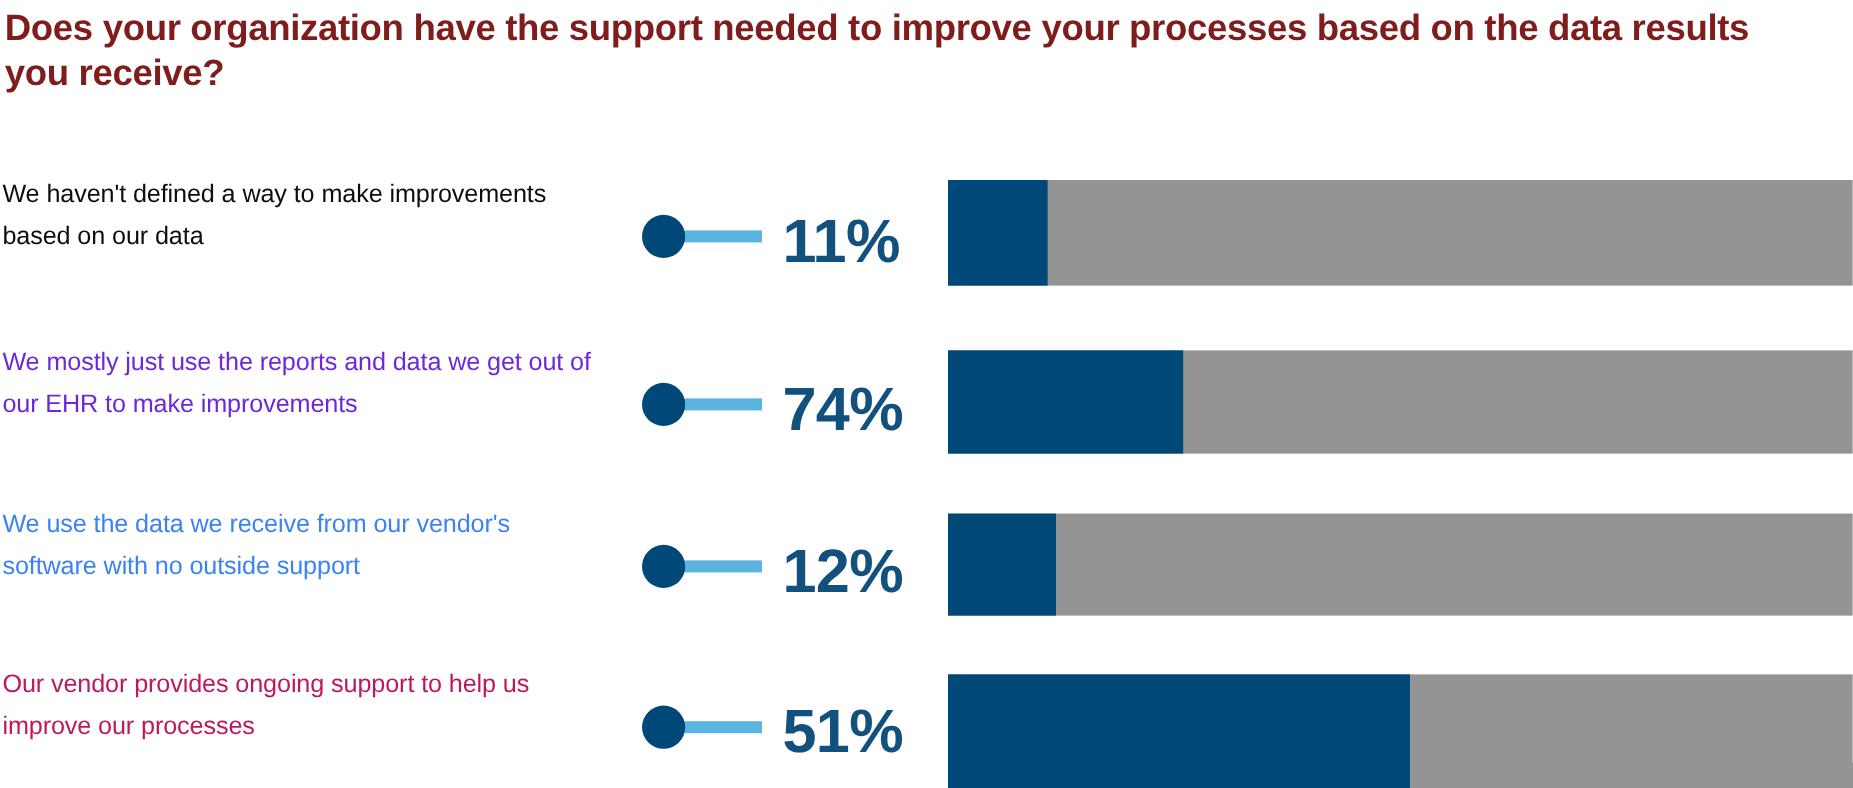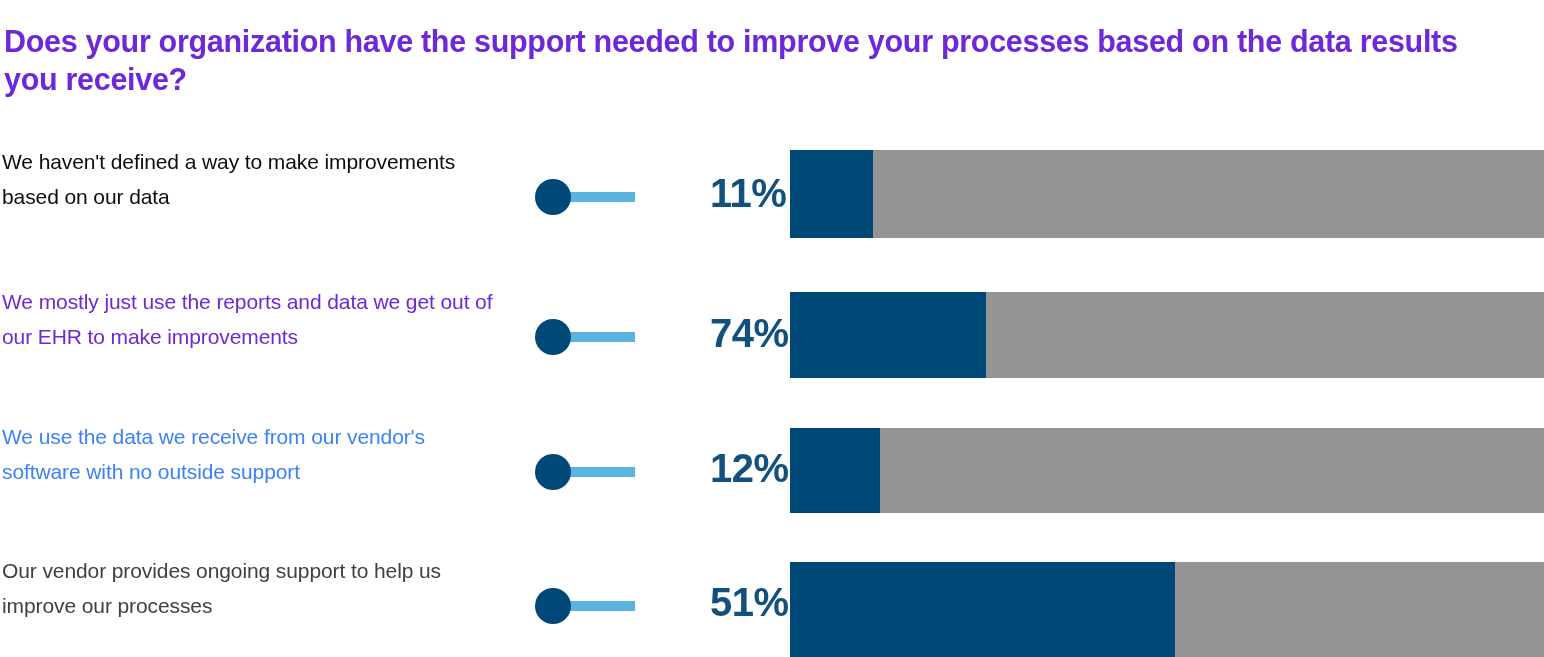--- a/index.html
+++ b/index.html
@@ -64,22 +64,22 @@
     position:absolute;
     left:30px;
     width:70px;
     height:10px;
     background:#5bb4e0;
   }
 
   
   .pct-value {
     position:absolute;
-    left:710px;
-    font-size:40px;
+    left:652px;
+    font-size:51px;
     font-weight:bold;
     color:#12507d;
     letter-spacing:-0.5px;
     white-space:nowrap;
   }
 
   
   .bar-track {
     position:absolute;
     left:790px;
@@ -92,21 +92,21 @@
     top:0;
     height:100%;
     background:#004878;
   }
 </style>
 </head>
 <body>
 
 <div id="chart-root" style="background: rgb(255, 255, 255);">
 
-  <div id="chart-title" style="color: #6d28d9; margin-top: 18px;">Does your organization have the support needed to improve your processes based on the data results you receive?</div>
+  <div id="chart-title" style="color: #7f1d1d;">Does your organization have the support needed to improve your processes based on the data results you receive?</div>
 
   <div class="row" style="top:148px;">
     <div class="row-label" style="top: -3px; color: rgb(13, 13, 13);">We haven't defined a way to make improvements based on our data</div>
 
     <div class="marker" style="top:31px;">
       <div class="marker-line" style="top: 13px; background: rgb(91, 180, 224);"></div>
       <div class="marker-dot" style="background: rgb(0, 72, 120);"></div>
     </div>
 
     <div class="pct-value" style="top: 23px; color: rgb(18, 80, 125);">11%</div>
@@ -140,21 +140,21 @@
     </div>
 
     <div class="pct-value" style="top: 23px; color: rgb(18, 80, 125); text-align: center;">12%</div>
 
     <div class="bar-track" style="top: 5px; height: 85px; background: rgb(148, 148, 148);">
       <div class="bar-fill" style="width: 12%; background: rgb(0, 72, 120);"></div>
     </div>
   </div>
 
   <div class="row" style="top:557px;">
-    <div class="row-label" style="top: -3px; color: #404040;">Our vendor provides ongoing support to help us improve our processes</div>
+    <div class="row-label" style="top: -3px; color: #be185d;">Our vendor provides ongoing support to help us improve our processes</div>
 
     <div class="marker" style="top:31px;">
       <div class="marker-line" style="top: 13px; background: rgb(91, 180, 224);"></div>
       <div class="marker-dot" style="background: rgb(0, 72, 120);"></div>
     </div>
 
     <div class="pct-value" style="top: 23px; color: rgb(18, 80, 125);">51%</div>
 
     <div class="bar-track" style="top: 5px; height: 95px; background: rgb(148, 148, 148);">
       <div class="bar-fill" style="width: 51%; background: rgb(0, 72, 120);"></div>

